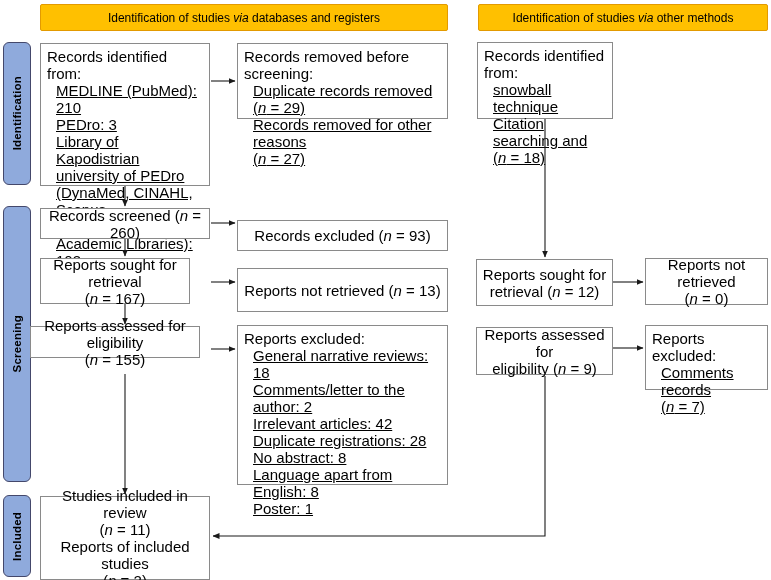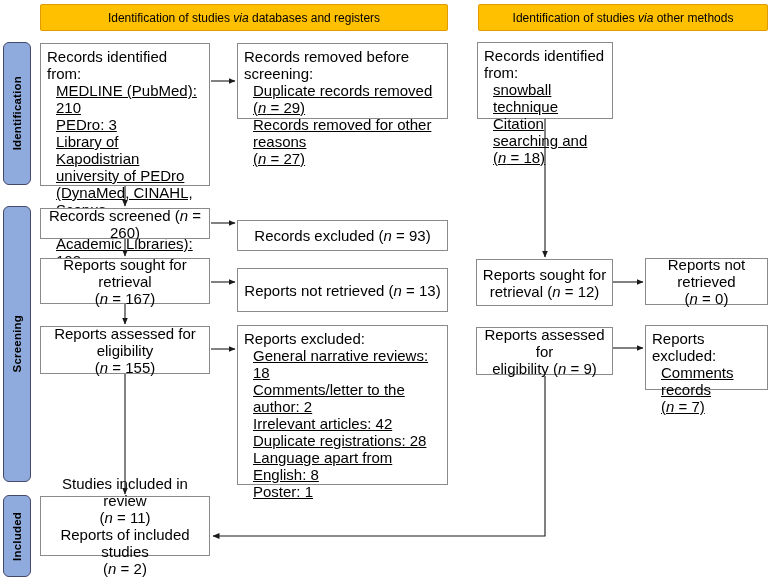--- a/index.html
+++ b/index.html
@@ -57,29 +57,29 @@
     <div class="ln ind">PEDro: 3</div>
     <div class="ln ind">Library of Kapodistrian</div>
     <div class="ln ind">university of PEDro</div>
     <div class="ln ind">(DynaMed, CINAHL, Scopus,</div>
     <div class="ln ind">Identification, Hellenic</div>
     <div class="ln ind">Academic Libraries): 103</div>
   </div>
 <div class="bx center" style="left:40px;top:208px;width:170px;height:31px">
     <div class="ln">Records screened (<i>n</i> = 260)</div>
   </div>
-<div class="bx center" style="left:40px;top:258px;width:170px;height:46px">
+<div class="bx center" style="left:40px;top:258px;width:150px;height:46px">
     <div class="ln">Reports sought for retrieval</div>
     <div class="ln">(<i>n</i> = 167)</div>
   </div>
-<div class="bx center" style="left:40px;top:326px;width:170px;height:48px">
+<div class="bx center" style="left:30px;top:326px;width:170px;height:32px">
     <div class="ln">Reports assessed for eligibility</div>
     <div class="ln">(<i>n</i> = 155)</div>
   </div>
-<div class="bx center" style="left:40px;top:496px;width:170px;height:60px">
+<div class="bx center" style="left:40px;top:496px;width:170px;height:84px">
     <div class="ln">Studies included in review</div>
     <div class="ln">(<i>n</i> = 11)</div>
     <div class="ln">Reports of included studies</div>
     <div class="ln">(<i>n</i> = 2)</div>
   </div>
 
 <div class="bx left" style="left:237px;top:43px;width:211px;height:76px">
     <div class="ln">Records removed before screening:</div>
     <div class="ln ind">Duplicate records removed (<i>n</i> = 29)</div>
     <div class="ln ind">Records removed for other reasons</div>
@@ -90,20 +90,21 @@
   </div>
 <div class="bx center" style="left:237px;top:268px;width:211px;height:44px">
     <div class="ln">Reports not retrieved (<i>n</i> = 13)</div>
   </div>
 <div class="bx left" style="left:237px;top:325px;width:211px;height:160px">
     <div class="ln">Reports excluded:</div>
     <div class="ln ind">General narrative reviews: 18</div>
     <div class="ln ind">Comments/letter to the author: 2</div>
     <div class="ln ind">Irrelevant articles: 42</div>
     <div class="ln ind">Duplicate registrations: 28</div>
+    <div class="ln ind">No abstract: 8</div>
     <div class="ln ind">Language apart from English: 8</div>
     <div class="ln ind">Poster: 1</div>
   </div>
 
 <div class="bx left" style="left:477px;top:42px;width:136px;height:77px">
     <div class="ln">Records identified from:</div>
     <div class="ln ind">snowball technique</div>
     <div class="ln ind">Citation searching and</div>
     <div class="ln ind">(<i>n</i> = 18)</div>
   </div>

